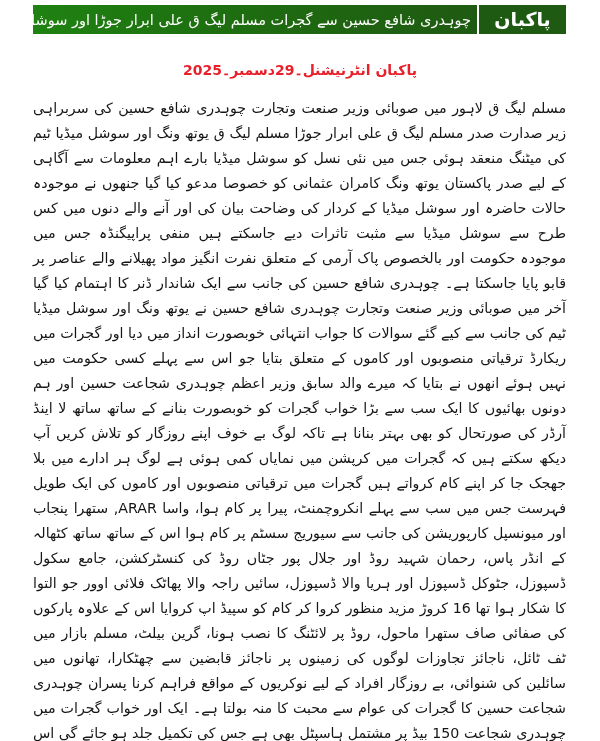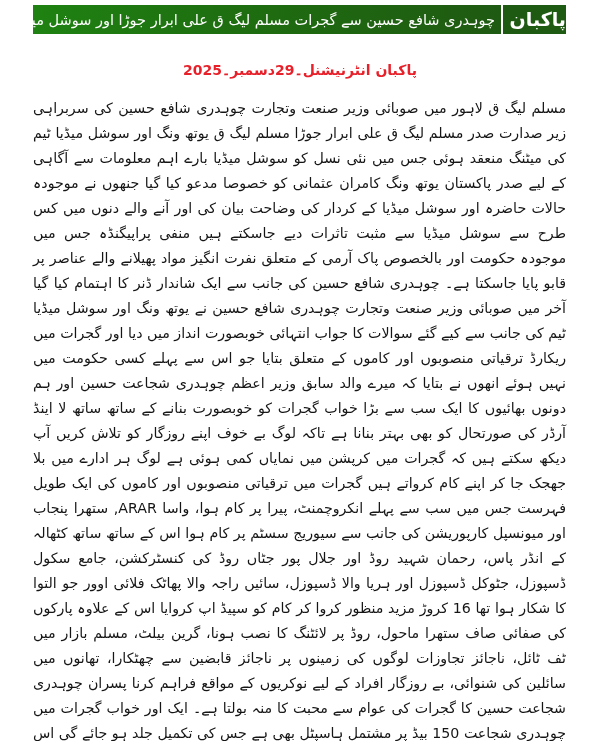--- a/index.html
+++ b/index.html
@@ -19,26 +19,26 @@
       position: absolute;
       left: 33px;
       top: 5px;
       width: 533px;
       height: 29px;
       display: flex;
       flex-direction: row-reverse;
       align-items: stretch;
     }
     .logo-box {
-      width: 63px;
+      width: 87px;
       background: #1f5a12;
       color: #ffffff;
       display: flex;
       align-items: center;
-      justify-content: flex-start;
+      justify-content: center;
       font-weight: bold;
       font-size: 19px;
       direction: rtl;
       line-height: 1;
     }
     .sep {
       width: 2px;
       background: #ffffff;
     }
     .headline-bar {

